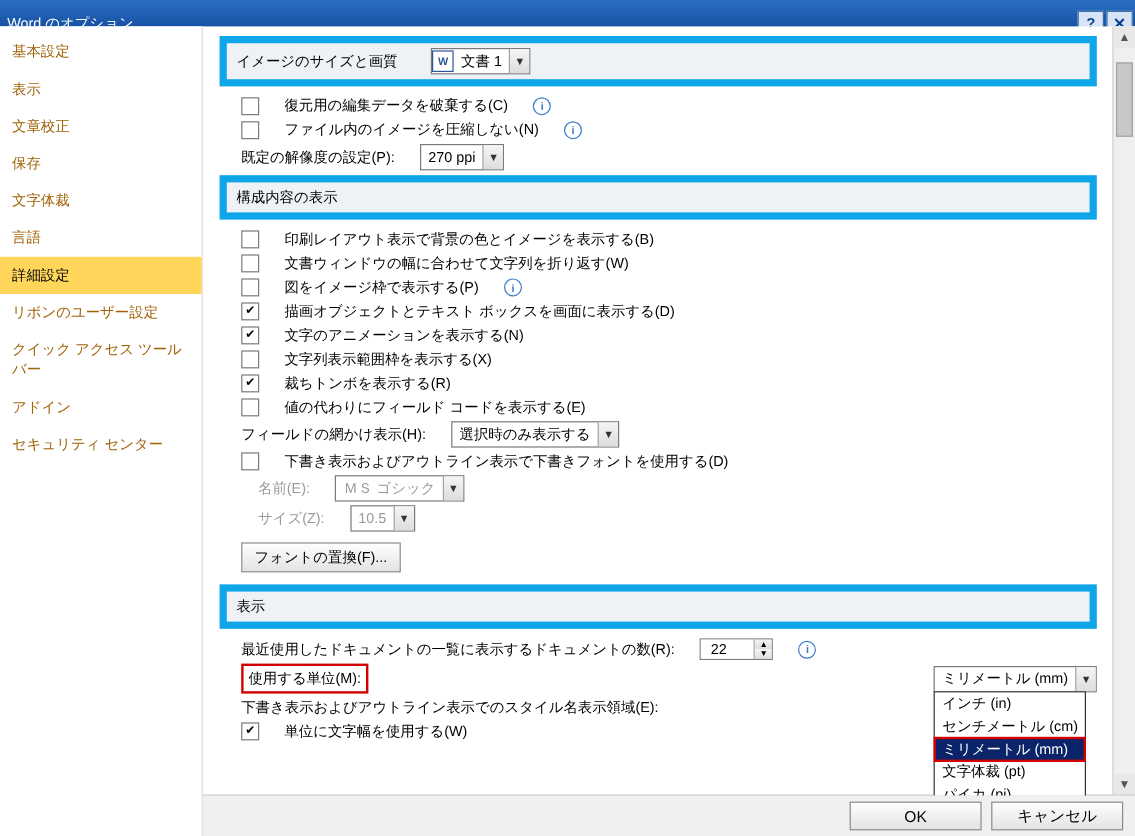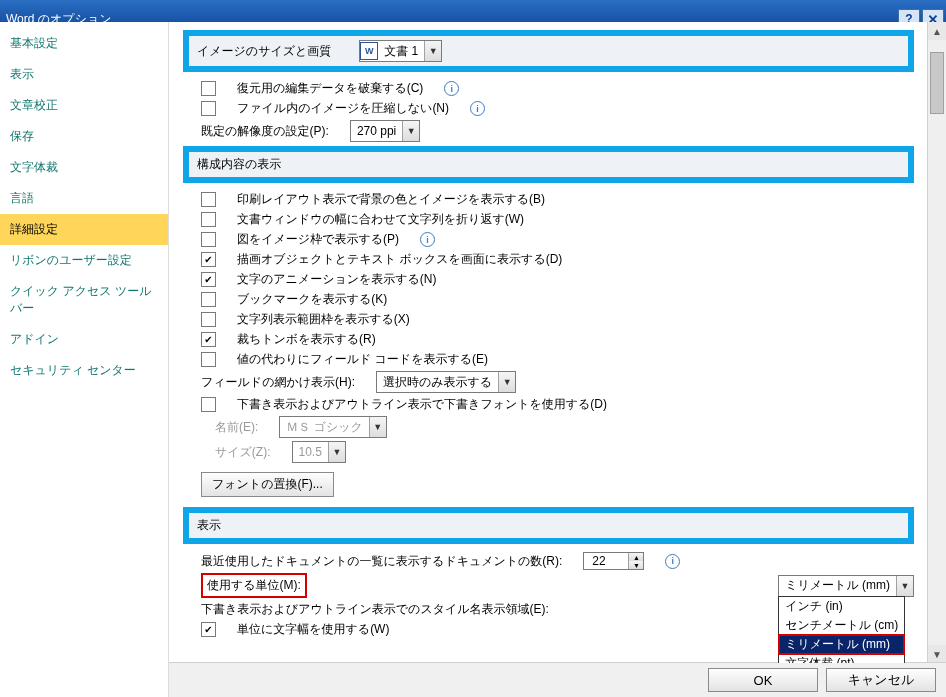--- a/index.html
+++ b/index.html
@@ -3,21 +3,21 @@
 <meta charset="utf-8">
 <style>
 html,body{margin:0;padding:0;font-family:"MS UI Gothic","Meiryo",sans-serif;font-size:12px;color:#000;background:#fff}
 .window{width:946px;height:697px;position:relative;background:#fff;box-sizing:border-box}
 .titlebar{height:38px;background:linear-gradient(#2a6fc3,#0a3d8f);color:#fff;display:flex;align-items:center;padding:0 2px 0 6px;font-size:12px}
 .titlebar .spacer{flex:1}
 .tbtn{width:20px;height:18px;margin-left:2px;background:#d6e4f5;border:1px solid #3a6ea5;display:flex;align-items:center;justify-content:center;color:#0a3d8f;font-weight:bold;font-size:12px;cursor:default}
 .tbtn.close{font-size:13px}
 .body{position:absolute;top:22px;left:0;right:0;bottom:0;background:#fff;display:flex}
 .sidebar{width:168px;background:#fff;border-right:1px solid #dcdcdc;padding-top:6px}
-.nav-item{padding:7px 10px;color:#0f766e;cursor:default}
+.nav-item{padding:7px 10px;color:#a16207;cursor:default}
 .nav-item.selected{background:#ffd659;color:#000}
 .main-wrap{flex:1;position:relative}
 .main{position:absolute;top:0;left:0;right:22px;bottom:34px;overflow:hidden;padding:4px 10px 0 14px}
 .scrollbar{position:absolute;top:0;right:0;width:18px;bottom:34px;background:#efefef;border-left:1px solid #d0d0d0}
 .scroll-thumb{position:absolute;top:30px;left:2px;right:2px;height:60px;background:#c8c8c8;border:1px solid #a0a0a0}
 .scroll-up,.scroll-down{position:absolute;left:0;right:0;height:18px;background:#e8e8e8;display:flex;align-items:center;justify-content:center;font-size:10px;color:#555}
 .scroll-up{top:0}.scroll-down{bottom:0}
 .footer{position:absolute;left:0;right:0;bottom:0;height:34px;border-top:1px solid #d0d0d0;background:#f0f0f0;display:flex;align-items:center;justify-content:flex-end;padding-right:10px;gap:8px}
 .btn{min-width:80px;height:22px;border:1px solid #8a8a8a;background:linear-gradient(#fefefe,#e3e3e3);display:inline-flex;align-items:center;justify-content:center;padding:0 14px;cursor:default;font-size:13px}
 .section-head{background:#eef2f6;border:6px solid #0ea5e9;padding:4px 8px;margin:4px 0 8px 0;display:flex;align-items:center;gap:28px}
@@ -124,24 +124,20 @@
         <div class="row">
             <span class="chk checked"></span>
             <label>描画オブジェクトとテキスト ボックスを画面に表示する(D)</label>
           </div>
         <div class="row">
             <span class="chk checked"></span>
             <label>文字のアニメーションを表示する(N)</label>
           </div>
         <div class="row">
             <span class="chk"></span>
-            <label>ブックマークを表示する(K)</label>
-          </div>
-        <div class="row">
-            <span class="chk"></span>
             <label>文字列表示範囲枠を表示する(X)</label>
           </div>
         <div class="row">
             <span class="chk checked"></span>
             <label>裁ちトンボを表示する(R)</label>
           </div>
         <div class="row">
             <span class="chk"></span>
             <label>値の代わりにフィールド コードを表示する(E)</label>
           </div>

